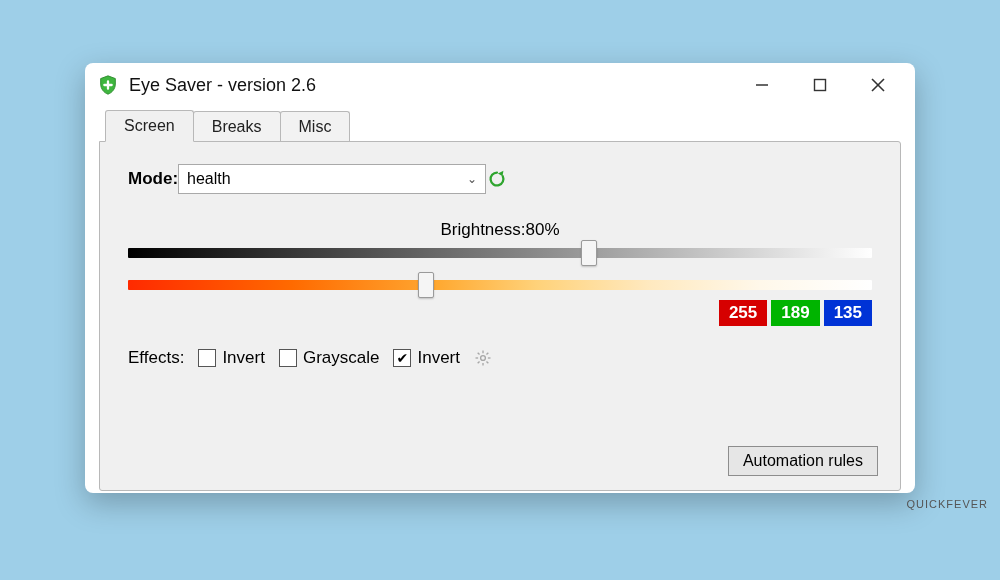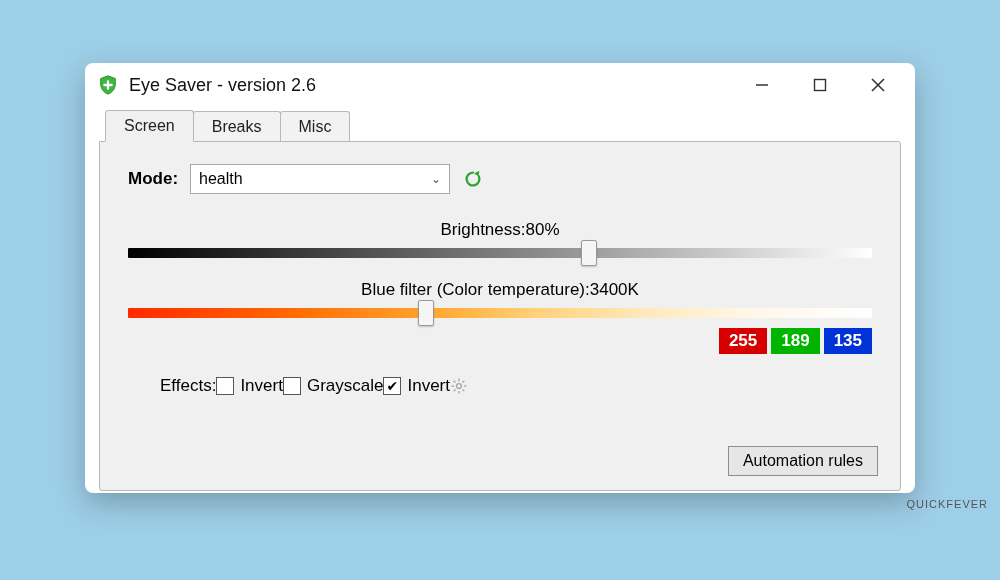--- a/index.html
+++ b/index.html
@@ -87,26 +87,26 @@
     background: #f0f0f0;
     border-radius: 0 3px 3px 3px;
     padding: 22px 28px 18px 28px;
     position: relative;
     height: calc(100% - 44px - 34px - 2px);
   }
   
   .mode-row {
     display: flex;
     align-items: center;
-    gap: 12px;
+    gap: 0;
     margin-bottom: 26px;
   }
   .mode-label { font-weight: bold; font-size: 17px; }
   .mode-select {
-    width: 260px;
+    width: 308px;
     height: 30px;
     border: 1px solid #a9a9a9;
     background: #fff;
     display: flex;
     align-items: center;
     padding: 0 8px;
     justify-content: space-between;
     cursor: pointer;
     font-size: 16px;
   }
@@ -160,23 +160,23 @@
     min-width: 44px;
     text-align: center;
   }
   .rgb.r { background: #d60000; }
   .rgb.g { background: #00b400; }
   .rgb.b { background: #0033d6; }
   
   .effects-row {
     display: flex;
     align-items: center;
+    gap: 14px;
     margin-top: 10px;
     font-size: 17px;
-    margin-left: 32px;
   }
   .chk {
     display: flex;
     align-items: center;
     gap: 6px;
     cursor: pointer;
   }
   .chk .box {
     width: 18px;
     height: 18px;
@@ -270,24 +270,20 @@
       <div class="slider-head">
         <span>Brightness:</span>
         <span>80%</span>
       </div>
       <div class="slider-track brightness-track">
         <div class="thumb" id="brightness-thumb" style="left: 62%;"></div>
       </div>
     </div>
 
     <div class="slider-block">
-      <div class="slider-head">
-        <span>Blue filter (Color temperature):</span>
-        <span>3400K</span>
-      </div>
       <div class="slider-track color-track">
         <div class="thumb" id="color-thumb" style="left: 40%;"></div>
       </div>
       <div class="rgb-row">
         <span class="rgb r">255</span>
         <span class="rgb g">189</span>
         <span class="rgb b">135</span>
       </div>
     </div>
 

